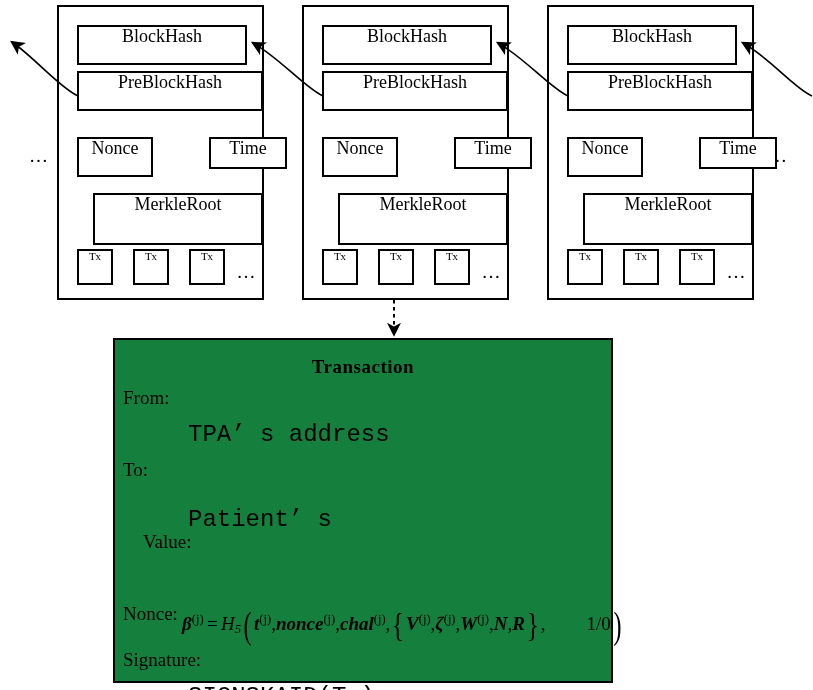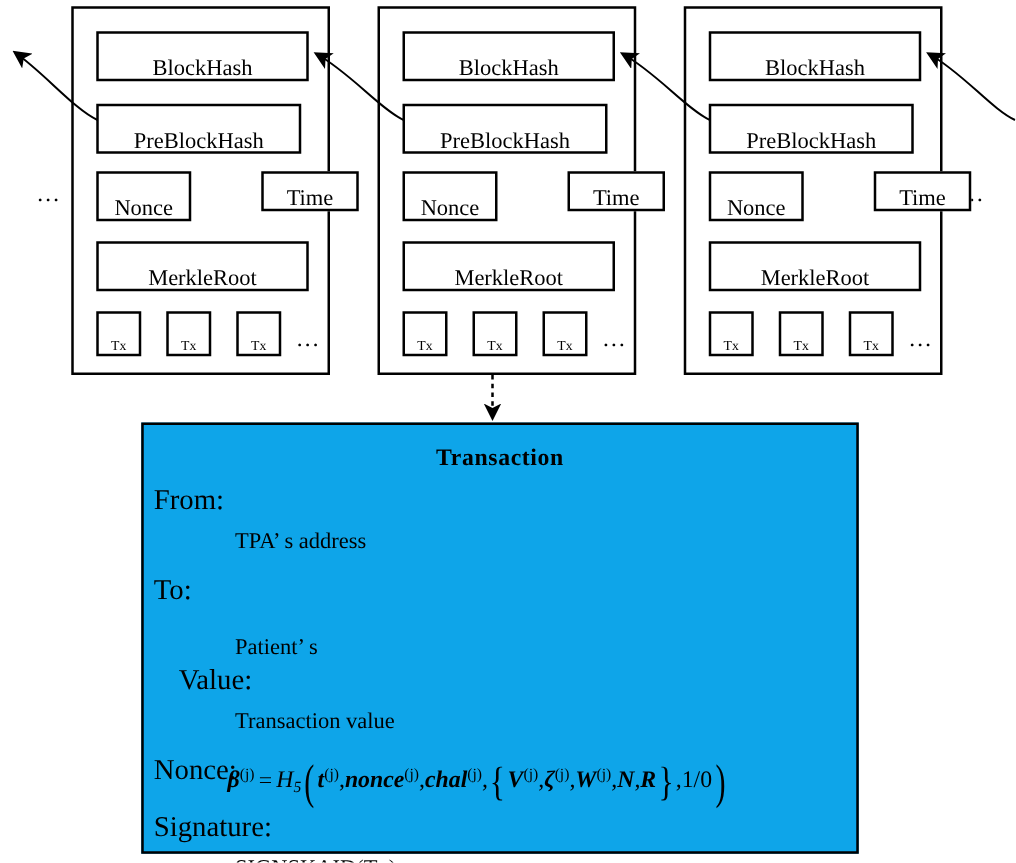--- a/index.html
+++ b/index.html
@@ -36,46 +36,46 @@
   #block-1 { left: 57px; }
   #block-2 { left: 302px; }
   #block-3 { left: 547px; }
 
   .field {
     position: absolute;
     border: 2px solid #000;
     box-sizing: border-box;
     background: #fff;
     display: flex;
-    align-items: flex-end;
+    align-items: flex-start;
     justify-content: center;
     font-size: 18px;
     line-height: 1;
     white-space: nowrap;
   }
 
   .f-blockhash {
     left: 18px; top: 18px;
     width: 170px; height: 40px;
   }
   .f-preblockhash {
-    left: 18px; top: 76px;
-    width: 164px; height: 40px;
+    left: 18px; top: 64px;
+    width: 186px; height: 40px;
   }
   .f-nonce {
     left: 18px; top: 130px;
     width: 76px; height: 40px;
   }
   .f-time {
     left: 110px; top: 130px;
     width: 78px; height: 32px; margin-left: 40px;
   }
   .f-merkleroot {
-    left: 18px; top: 186px;
-    width: 170px; height: 40px;
+    left: 34px; top: 186px;
+    width: 170px; height: 52px;
   }
   .f-tx {
     top: 242px;
     width: 36px; height: 36px;
     font-size: 11px;
   }
   .f-tx.tx-0 { left: 18px; }
   .f-tx.tx-1 { left: 74px; }
   .f-tx.tx-2 { left: 130px; }
 
@@ -109,48 +109,49 @@
     width: 813px;
     height: 690px;
     pointer-events: none;
   }
 
   
   #transaction-panel {
     position: absolute;
     left: 113px;
     top: 338px;
-    width: 574px;
+    width: 500px;
     height: 345px;
     border: 2px solid #000;
     box-sizing: border-box;
-    background: #0ea5e9;
+    background: #15803d;
   }
   #transaction-title {
     position: absolute;
     left: 0; right: 0;
     top: 16px;
     text-align: center;
     font-size: 19px;
     font-weight: bold;
     letter-spacing: 0.5px;
   }
   .tx-field-label {
     position: absolute;
     left: 8px;
-    font-size: 23px;
+    font-size: 19px;
     line-height: 1;
     white-space: nowrap;
   }
   .tx-field-value {
     position: absolute;
     left: 73px;
-    font-size: 18px;
+    font-size: 24px;
     line-height: 1;
     white-space: nowrap;
+    font-family: Liberation Mono, monospace;
   }
 
   #label-from      { top: 48px; }
   #value-from      { top: 83px; }
   #label-to        { top: 120px; }
   #value-to        { top: 168px; }
   #label-value     { top: 192px; margin-left: 20px; }
   #value-value     { top: 227px; }
   #label-data      { top: 264px; }
   #label-signature { top: 310px; }
@@ -161,21 +162,21 @@
     position: absolute;
     left: 67px;
     top: 273px;
     font-size: 19px;
     line-height: 1;
     white-space: nowrap;
     font-family: "Liberation Serif", "DejaVu Serif", serif;
   }
   .mi       { font-style: italic; }
   .mi-b     { font-style: italic; font-weight: bold; }
-  .mup      { font-style: normal; }
+  .mup      { font-style: normal; margin-left: 41px; }
   .sup      { font-size: 0.66em; vertical-align: 0.55em; font-style: normal; }
   .sub      { font-size: 0.66em; vertical-align: -0.28em; font-style: italic; }
   .bigparen {
     display: inline-block;
     font-size: 2.05em;
     line-height: 0;
     vertical-align: -0.22em;
     font-family: "Liberation Serif", "DejaVu Serif", serif;
     transform: scaleX(0.62);
   }
@@ -304,21 +305,20 @@
   <div id="transaction-panel">
     <div id="transaction-title">Transaction</div>
 
     <div class="tx-field-label" id="label-from">From:</div>
     <div class="tx-field-value" id="value-from">TPA’  s address</div>
 
     <div class="tx-field-label" id="label-to">To:</div>
     <div class="tx-field-value" id="value-to">Patient’  s</div>
 
     <div class="tx-field-label" id="label-value">Value:</div>
-    <div class="tx-field-value" id="value-value">Transaction value</div>
 
     <div class="tx-field-label" id="label-data">Nonce:</div>
 
     <div id="formula-data">
       <span class="mi-b">β</span><span class="sup">(j)</span><span class="mup" style="margin:0 0.18em;">=</span><span class="mi">H</span><span class="sub">5</span><span class="bigparen">(</span><span class="mi-b">t</span><span class="sup">(j)</span><span class="comma">,</span><span class="mi-b">nonce</span><span class="sup">(j)</span><span class="comma">,</span><span class="mi-b">chal</span><span class="sup">(j)</span><span class="comma">,</span><span class="bigbrace">{</span><span class="mi-b">V</span><span class="sup">(j)</span><span class="comma">,</span><span class="mi-b">ζ</span><span class="sup">(j)</span><span class="comma">,</span><span class="mi-b">W</span><span class="sup">(j)</span><span class="comma">,</span><span class="mi-b">N</span><span class="comma">,</span><span class="mi-b">R</span><span class="bigbrace">}</span><span class="comma">,</span><span class="mup">1/0</span><span class="bigparen">)</span>
     </div>
 
     <div class="tx-field-label" id="label-signature">Signature:</div>
     <div class="tx-field-value" id="value-signature">SIGNSKAID(Tx)</div>
   </div>

